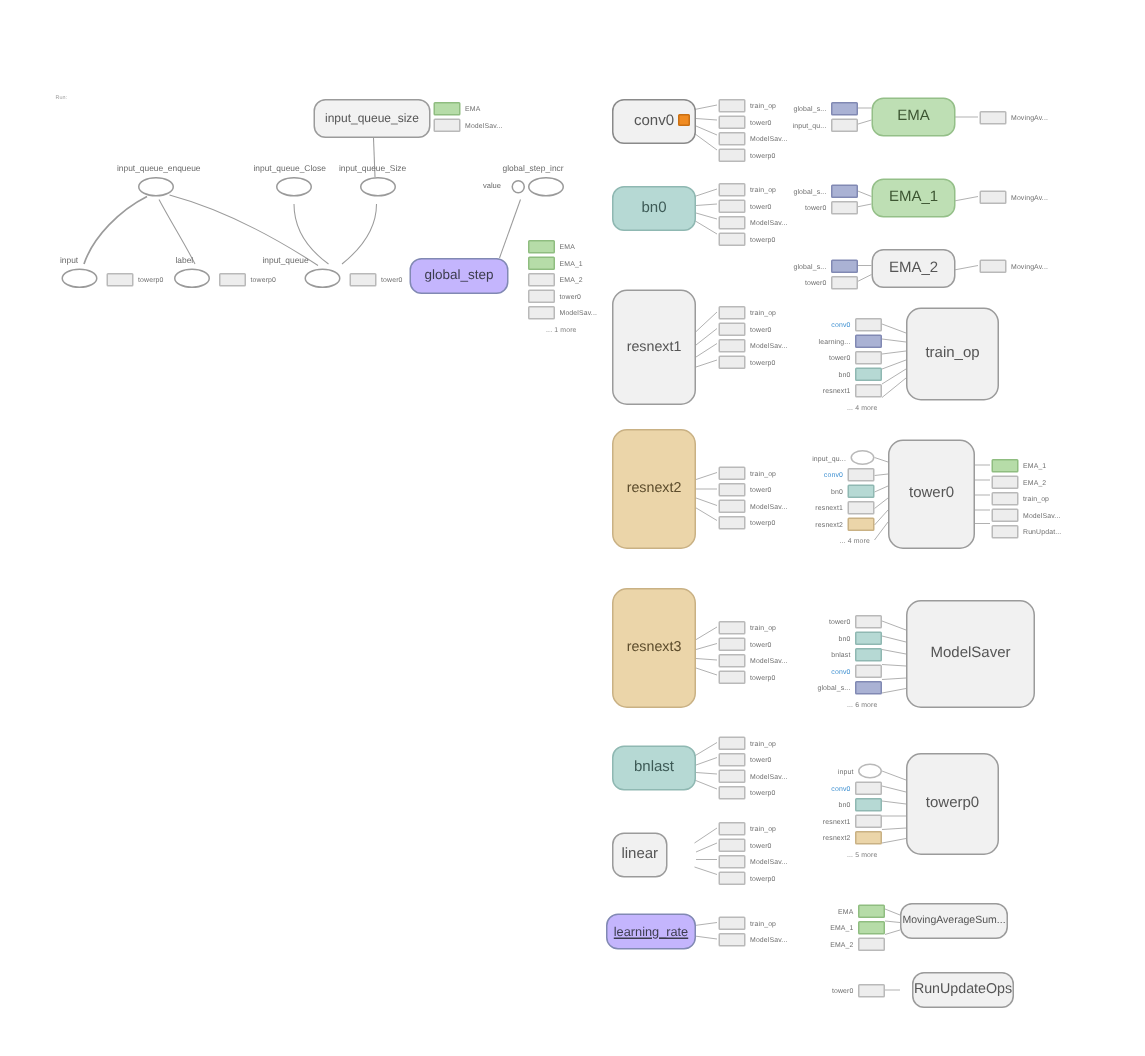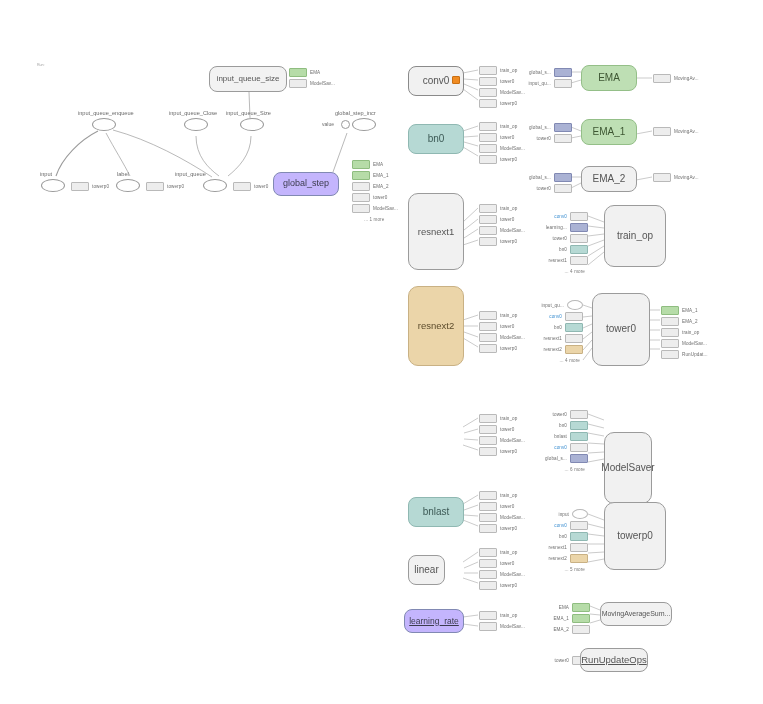--- a/index.html
+++ b/index.html
@@ -312,20 +312,21 @@
     <div class="port right">
         <span class="chip"></span>
         <span class="ptxt">ModelSav...</span>
       </div>
     <div class="port right">
         <span class="chip"></span>
         <span class="ptxt">towerp0</span>
       </div>
   </div>
 
+  <div class="gnode big c-tan" style="left:408px;top:392px;width:56px;height:80px;font-size:9.5px;color:#5c4c2c;">resnext3</div>
   <div class="ports" style="left:479px;top:414px;">
     <div class="port right">
         <span class="chip"></span>
         <span class="ptxt">train_op</span>
       </div>
     <div class="port right">
         <span class="chip"></span>
         <span class="ptxt">tower0</span>
       </div>
     <div class="port right">
@@ -532,21 +533,21 @@
       <span class="chip"></span>
       </div>
     <div class="port left">
       <span class="ptxt">global_s...</span>
       <span class="chip blue"></span>
       </div>
     <div class="port left">
       <span class="ptxt more">... 6 more</span>
       </div>
   </div>
-  <div class="gnode big c-grey" style="left:604px;top:400px;width:48px;height:72px;font-size:10px;margin-top:32px;">ModelSaver</div>
+  <div class="gnode big c-grey" style="left:604px;top:400px;width:86px;height:72px;font-size:10px;">ModelSaver</div>
 
   <div class="ports" style="left:545px;top:510px;width:43px;align-items:flex-end;">
     <div class="port left">
       <span class="ptxt">input</span>
       <span class="chip oval"></span>
       </div>
     <div class="port left">
       <span class="ptxt hi">conv0</span>
       <span class="chip"></span>
       </div>
@@ -583,15 +584,15 @@
       </div>
   </div>
   <div class="gnode c-grey" style="left:600px;top:602px;width:72px;height:24px;font-size:7px;">MovingAverageSum...</div>
 
   <div class="ports" style="left:552px;top:656px;width:38px;align-items:flex-end;">
     <div class="port left">
       <span class="ptxt">tower0</span>
       <span class="chip"></span>
       </div>
   </div>
-  <div class="gnode c-grey" style="left:580px;top:648px;width:68px;height:24px;font-size:9.5px;text-decoration:underline;">RunUpdateOps</div>
+  <div class="gnode c-grey" style="left:608px;top:648px;width:68px;height:24px;font-size:9.5px;">RunUpdateOps</div>
 
 </div>
 
 </body></html>

